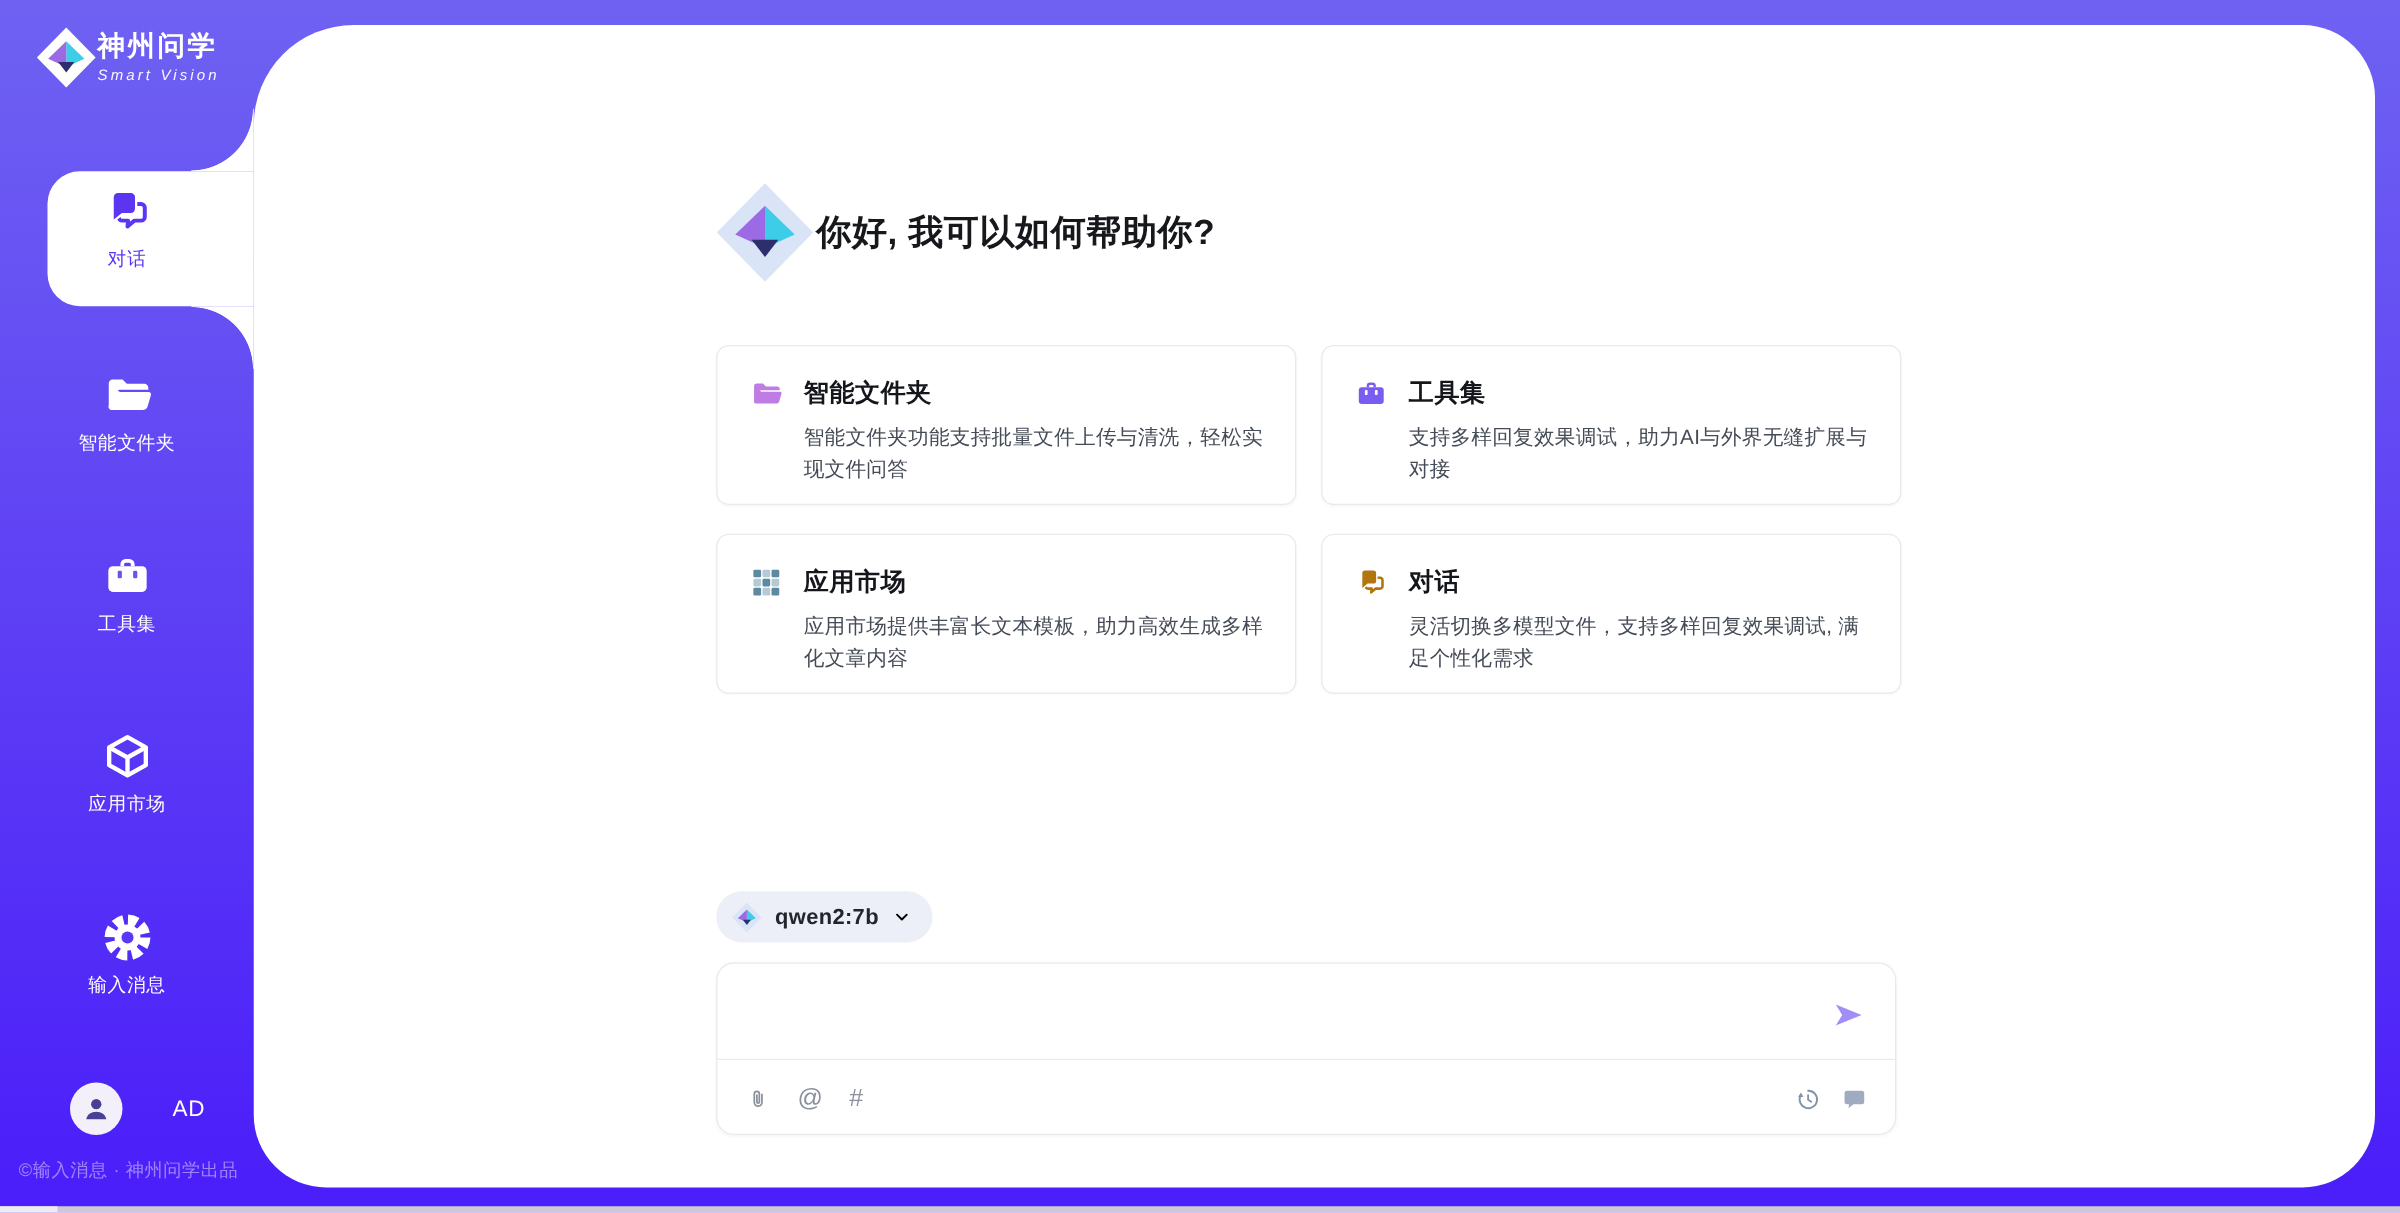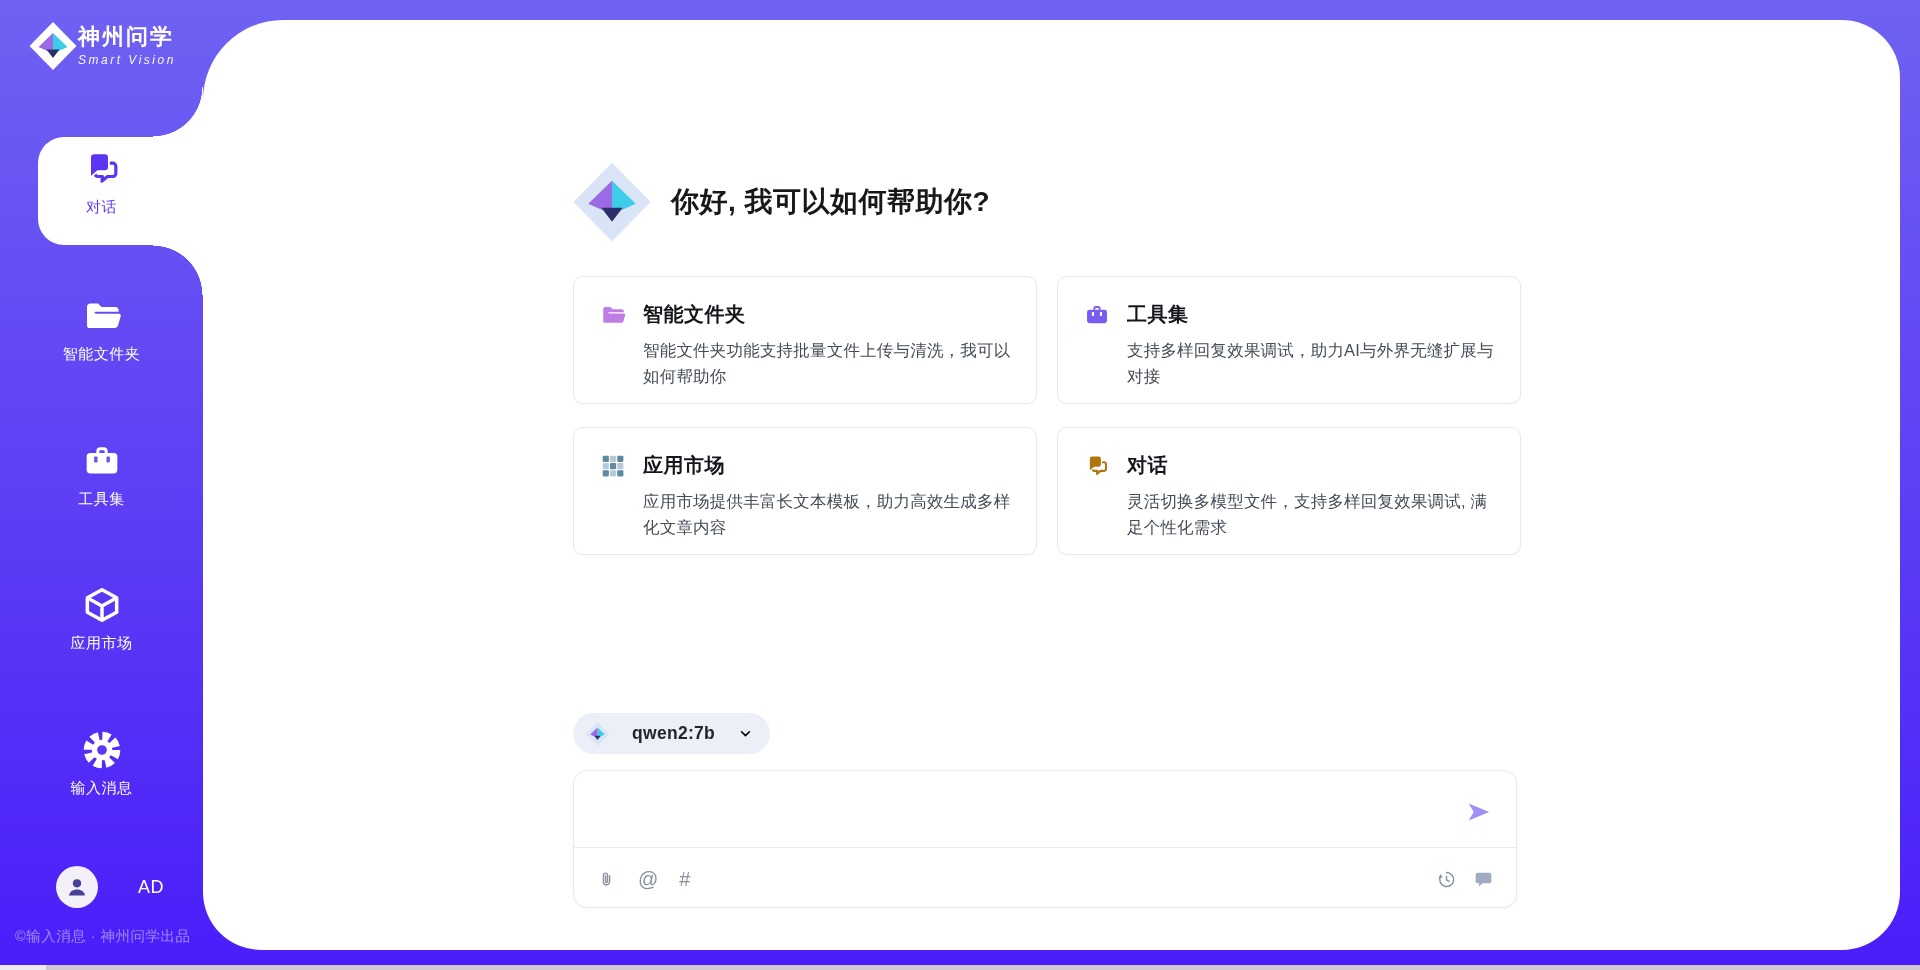--- a/index.html
+++ b/index.html
@@ -51,21 +51,21 @@
   .ni-gear .icon-sb { --hole:#5a38f5; }
 
   .user-row { position:absolute; left:56px; top:866px; display:flex; align-items:center; gap:16px; z-index:3; }
   .avatar { width:42px; height:42px; border-radius:50%; background:#f4f0fa; display:flex; align-items:center; justify-content:center; }
   .avatar svg { width:26px; height:26px; fill:#474093; }
   .user-name { color:#ffffff; font-size:18px; font-weight:500; letter-spacing:.5px;margin-left:24px; }
 
   .sidebar-footer { position:absolute; left:15px; top:927px; z-index:3; color:rgba(255,255,255,.45); font-size:14.5px; letter-spacing:.5px; }
 
   
-  .greeting { position:absolute; left:571px; top:160px; display:flex; align-items:center; gap:18px; z-index:4; }
+  .greeting { position:absolute; left:571px; top:144px; display:flex; align-items:center; z-index:4; }
   .greeting h1 { font-size:28px; font-weight:800; color:#17181c; letter-spacing:.5px; }
 
   .cards {
     position:absolute; left:573px; top:276px; z-index:4;
     display:grid; grid-template-columns:464px 464px; gap:23px 20px;
   }
   .card {
     height:128px; background:#ffffff; border:1px solid #e7e9ee; border-radius:10px;
     padding:24px 22px 0 26px; cursor:pointer; box-shadow:0 1px 2px rgba(20,20,40,.03);
   }
@@ -73,21 +73,21 @@
   .card-head svg { width:26px; height:26px; --hole:#ffffff; flex:0 0 auto; }
   .card-title { font-size:20px; font-weight:700; color:#14161b; letter-spacing:.5px; }
   .card-desc { margin:9px 0 0 43px; font-size:16.5px; line-height:26px; color:#454c57; letter-spacing:.2px; }
   .c-folder { color:#c07ce5; }
   .c-case   { color:#7a5cf0; }
   .c-grid   { color:#5d89a1; }
   .c-chat   { color:#b1770e; }
 
   .model-pill {
     position:absolute; left:573px; top:713px; height:41px; z-index:4;
-    display:inline-flex; align-items:center; gap:22px; padding:0 16px 0 12px;
+    display:inline-flex; align-items:center; gap:10px; padding:0 16px 0 12px;
     background:#edeff8; border-radius:21px; cursor:pointer;
   }
   .model-name { font-size:17.5px; font-weight:600; color:#22252b; letter-spacing:.3px; }
   .chev { width:17px; height:17px; stroke:#3a3f47; }
 
   .composer {
     position:absolute; left:573px; top:770px; width:944px; height:138px; z-index:4;
     background:#ffffff; border:1px solid #e7e9ee; border-radius:14px;
     box-shadow:0 1px 3px rgba(20,20,40,.04);
   }
@@ -250,21 +250,21 @@
   </div>
 
   <div class="cards">
     <div class="card">
       <div class="card-head">
         <svg class="c-folder">
             <use href="#ic-folder"></use>
           </svg>
         <span class="card-title">智能文件夹</span>
       </div>
-      <div class="card-desc">智能文件夹功能支持批量文件上传与清洗，我可以如何帮助你</div>
+      <div class="card-desc">智能文件夹功能支持批量文件上传与清洗，轻松实现文件问答</div>
     </div>
     <div class="card">
       <div class="card-head">
         <svg class="c-case">
             <use href="#ic-case"></use>
           </svg>
         <span class="card-title">工具集</span>
       </div>
       <div class="card-desc">支持多样回复效果调试，助力AI与外界无缝扩展与对接</div>
     </div>

